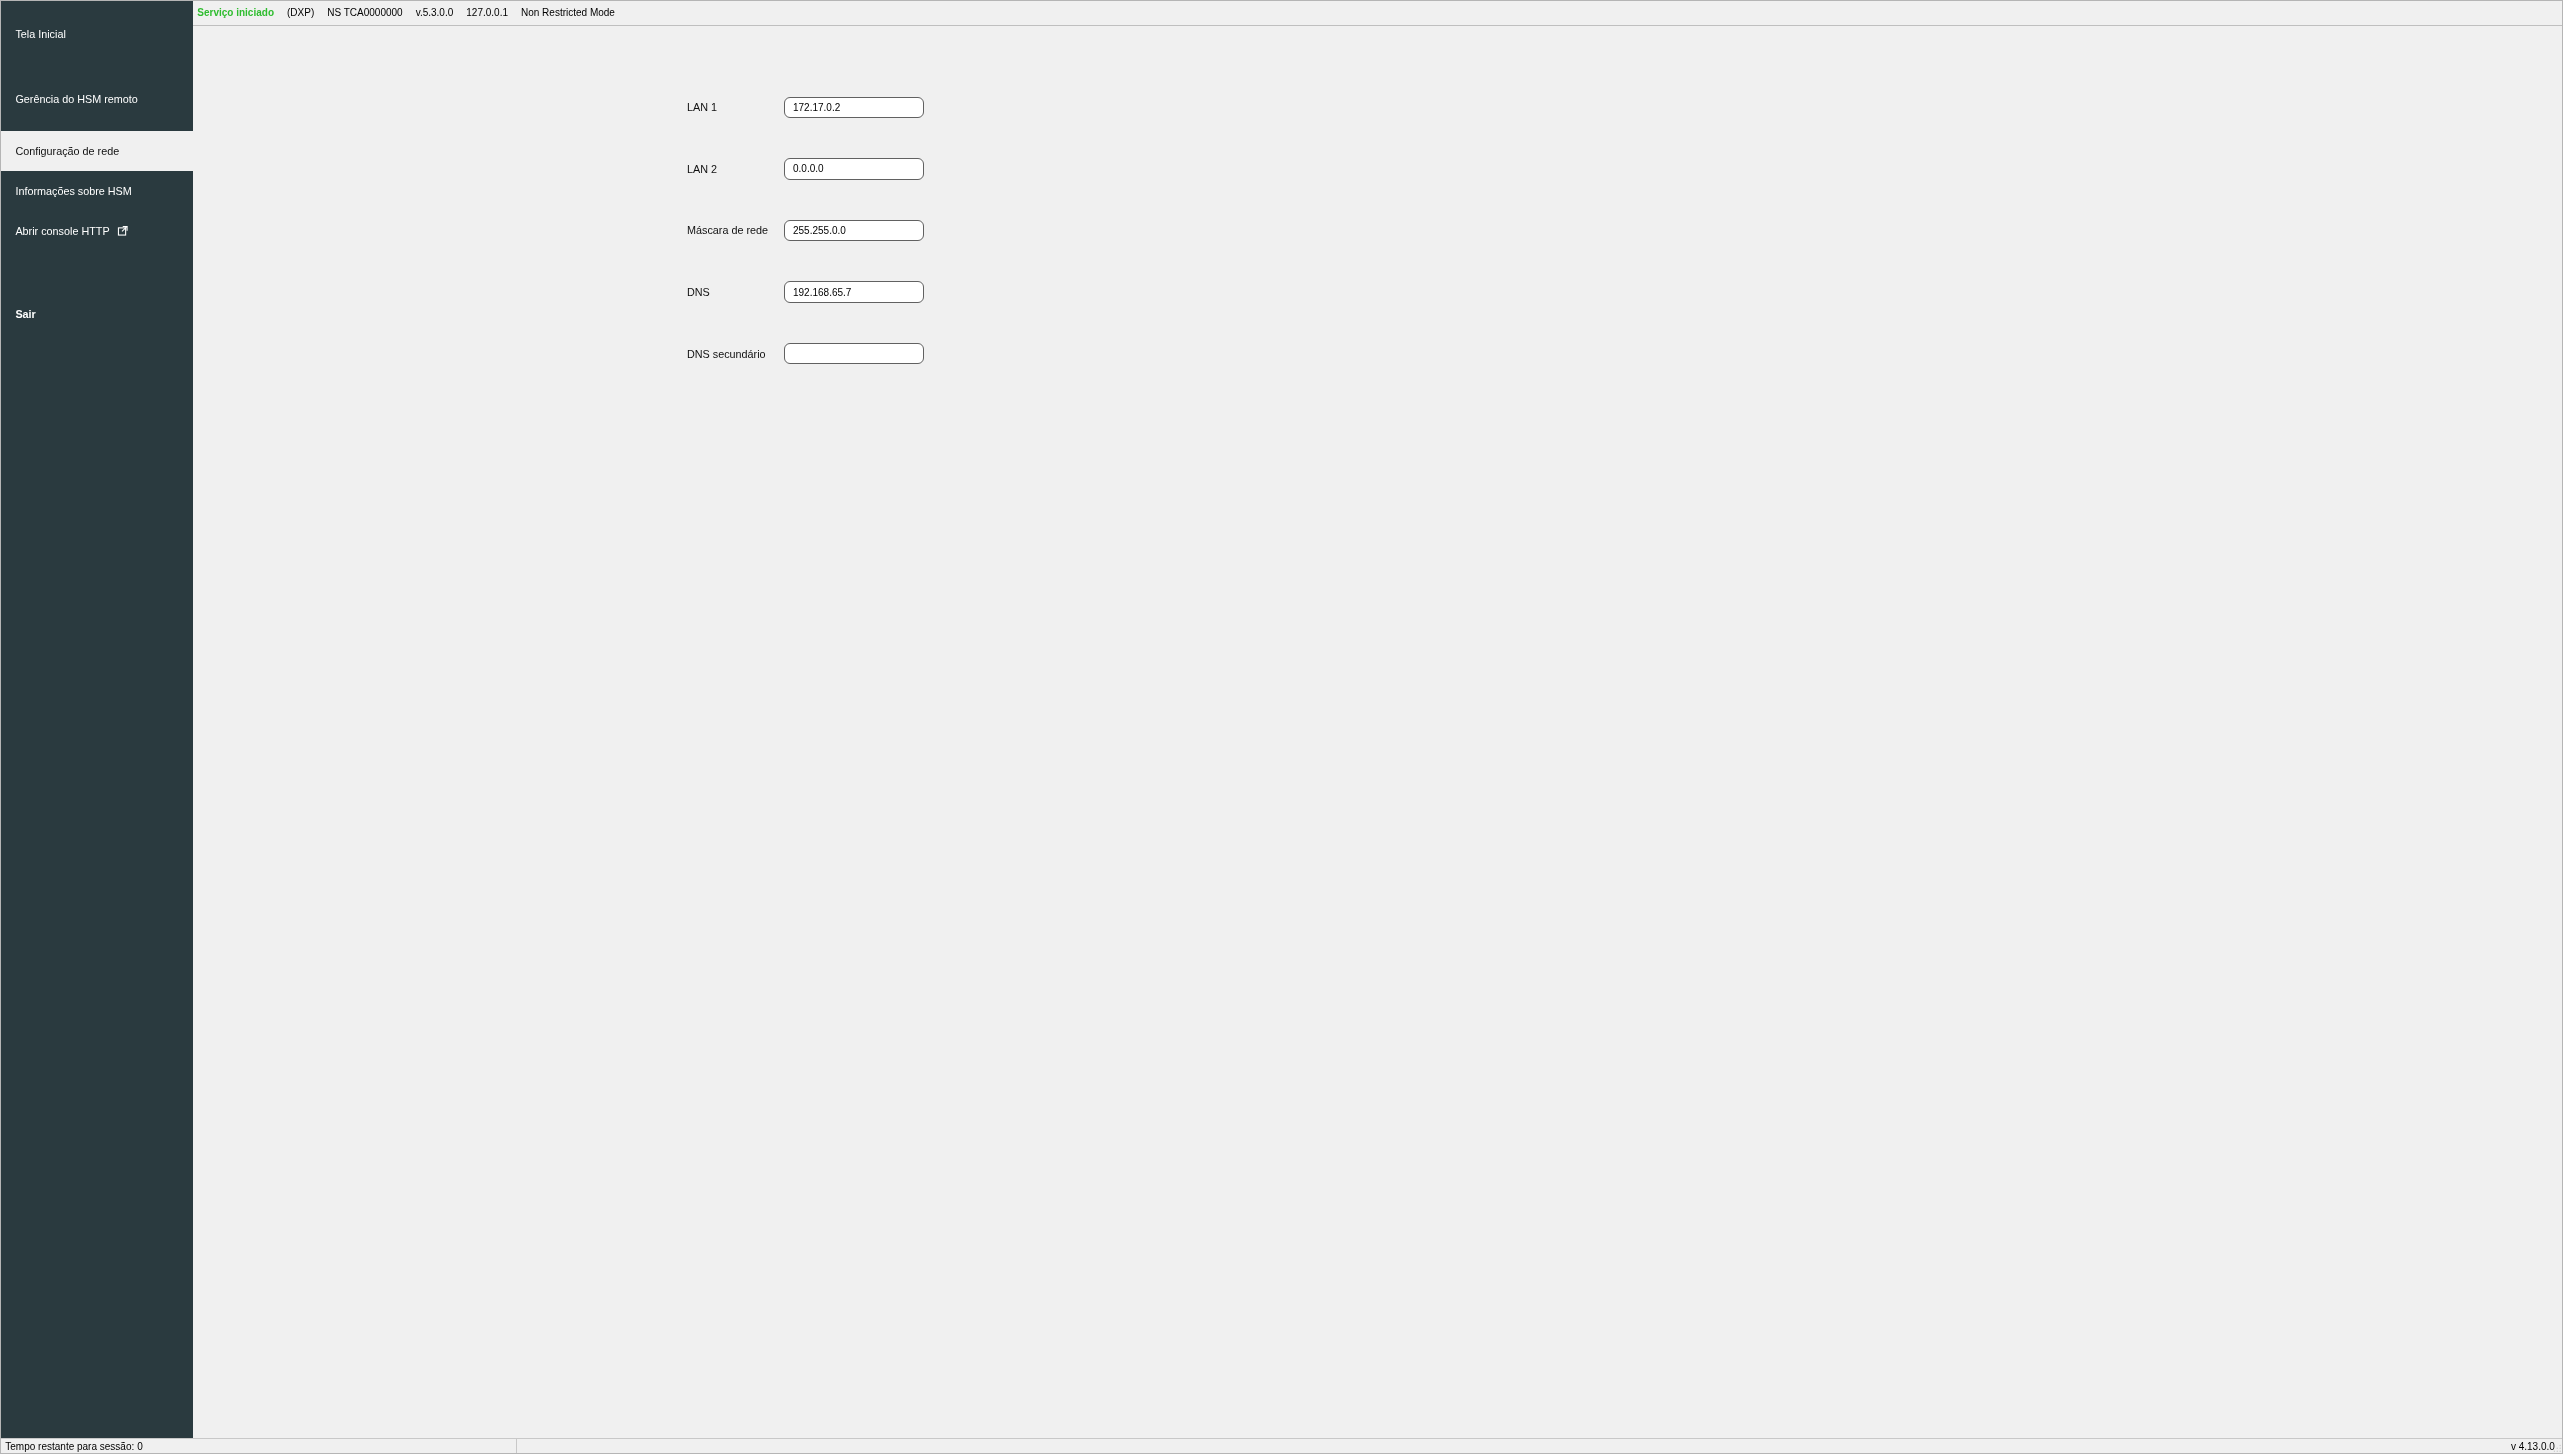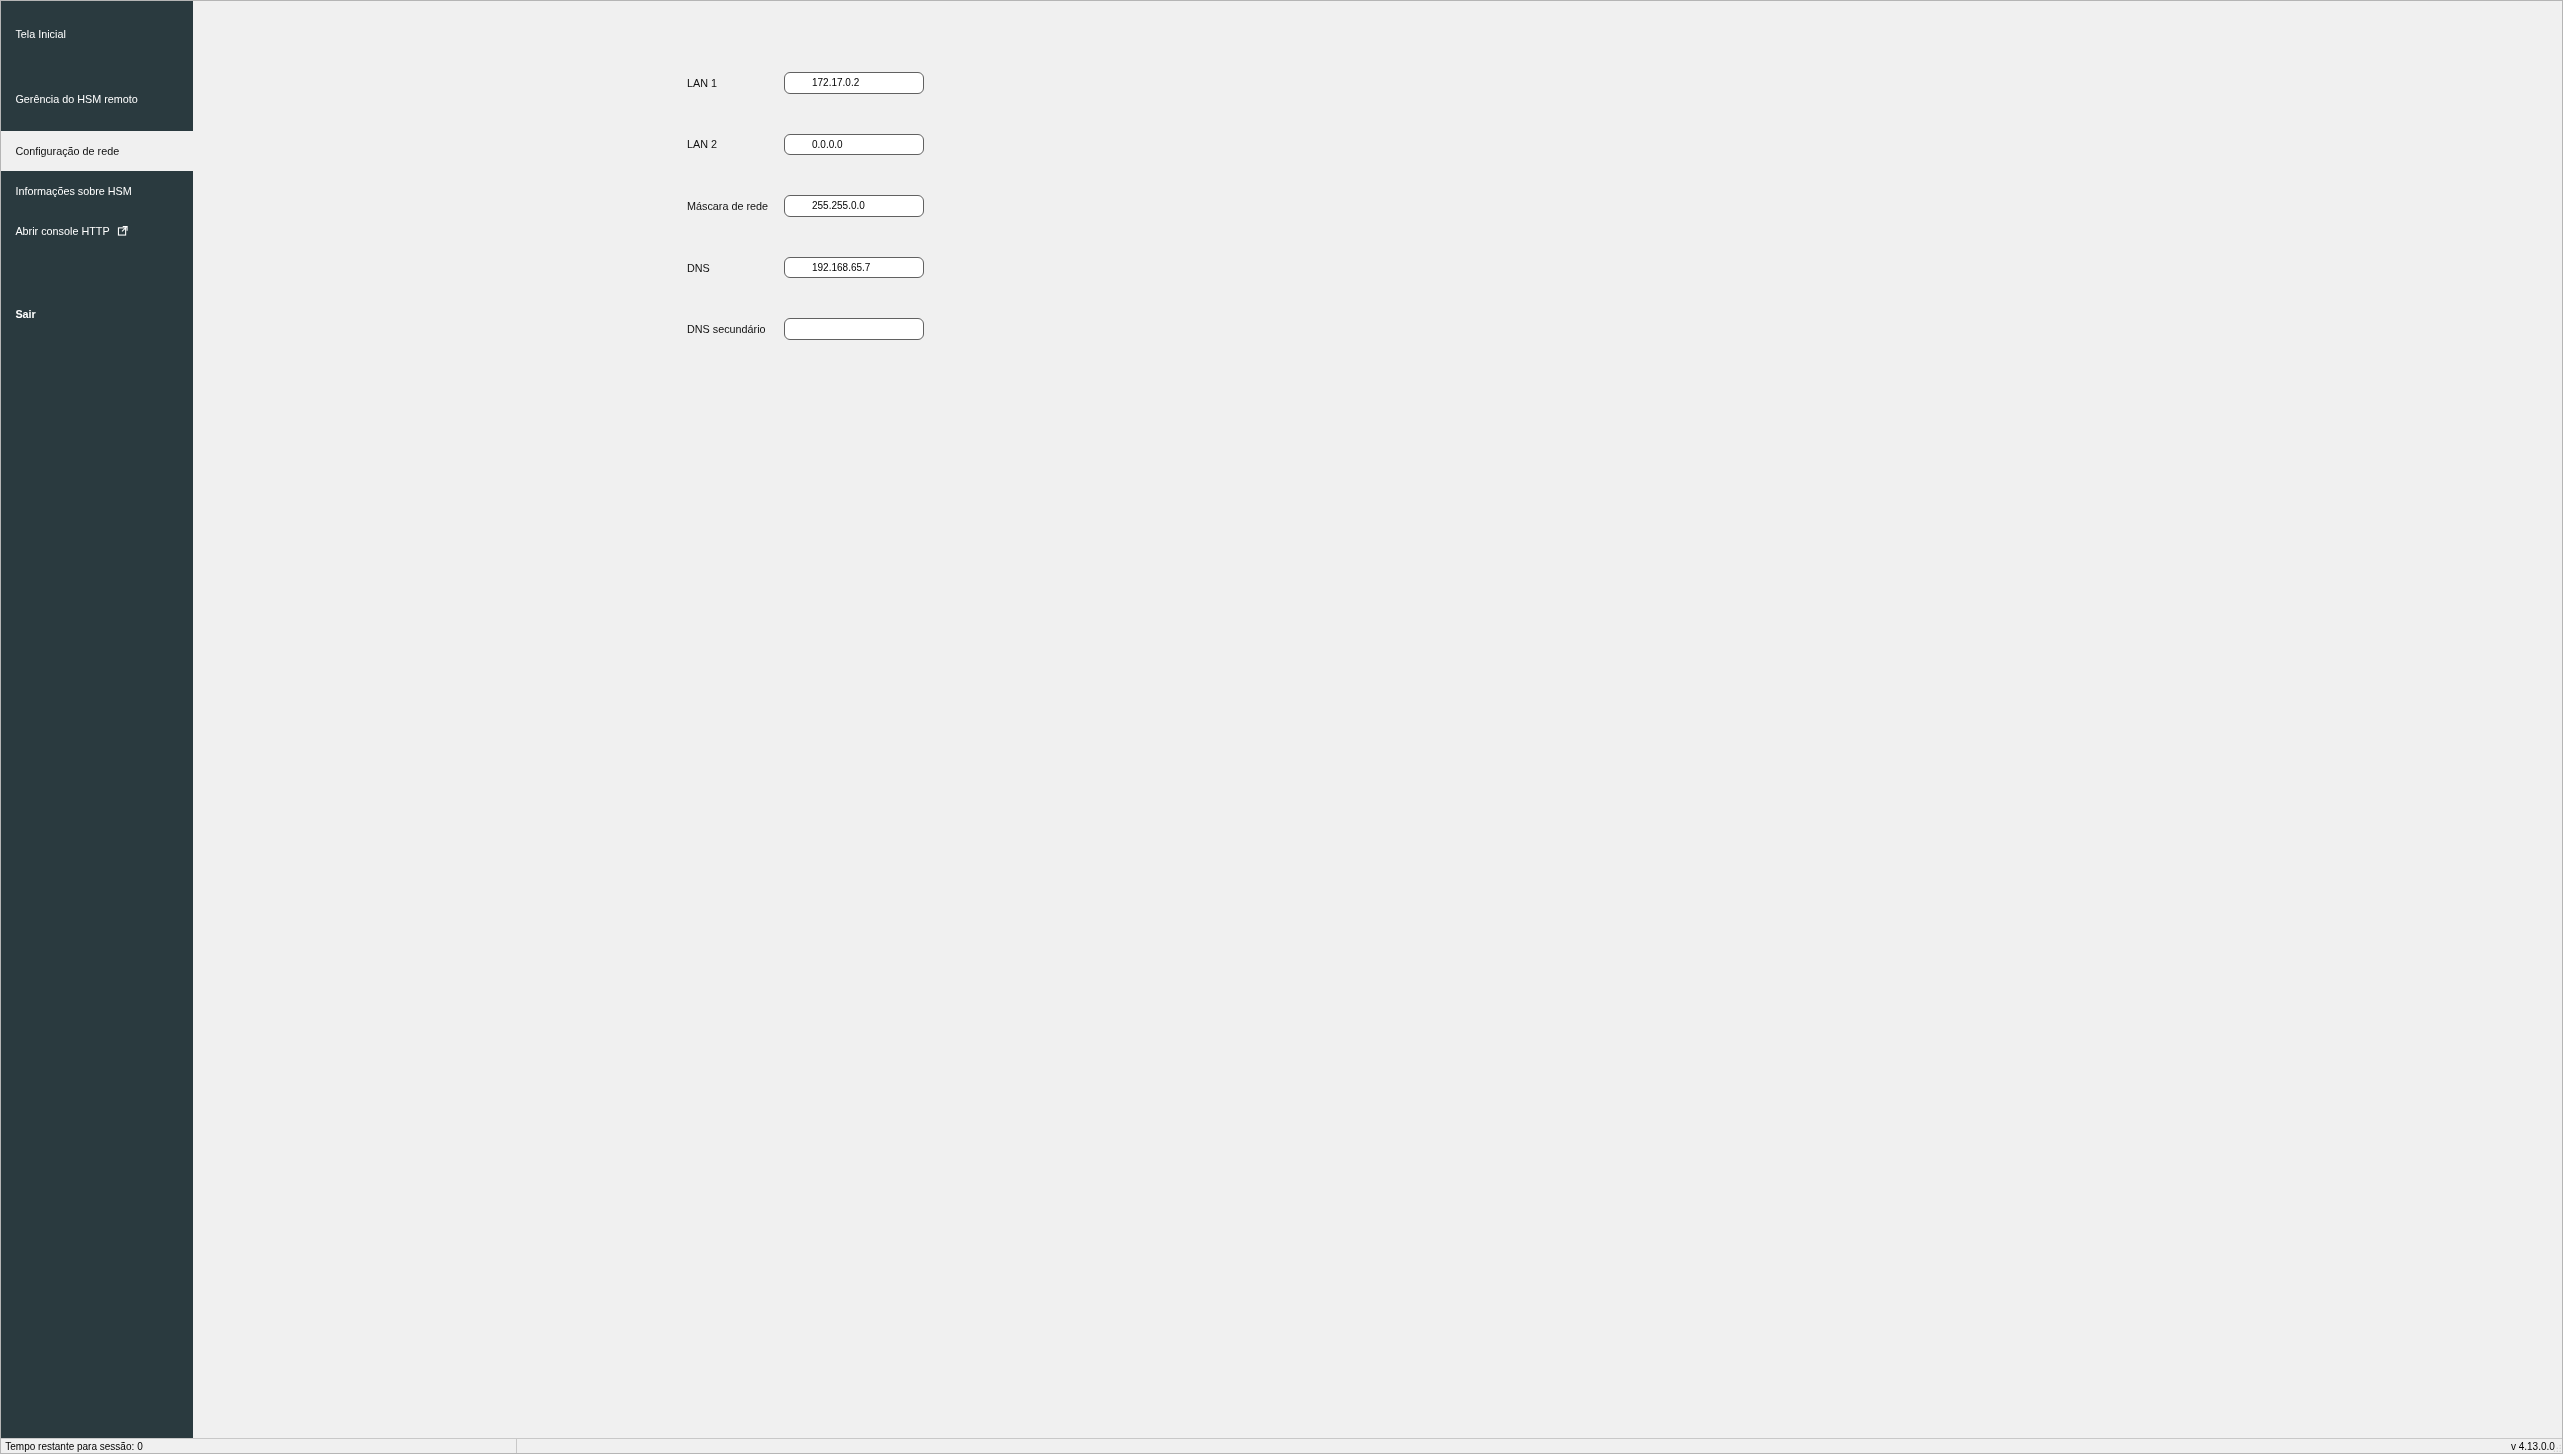--- a/index.html
+++ b/index.html
@@ -20,21 +20,21 @@
   .sidebar-item .ext-icon svg { width: 11.5px; height: 11.5px; stroke: #fff; fill: none; stroke-width: 1.5; }
   .sidebar-item.sair { height: 69px; align-items: flex-end; font-weight: bold; }
   .main { flex: 1; display: flex; flex-direction: column; background: #f0f0f0; min-width: 0; }
   .status-line { height: 24.5px; background: #f0f0f0; display: flex; align-items: center; gap: 13px; padding: 0 10px 0 4.3px; border-bottom: 0.7px solid #bfbfbf; font-size: 10px; }
   .status-line .service { color: #2fbd2f; font-weight: 600; }
   .content { flex: 1; overflow: auto; position: relative; }
   .form-rows { position: absolute; left: 0; right: 0; top: 71px; }
   .form-row { display: flex; align-items: center; margin-bottom: 40px; }
   .form-label { width: 591px; text-align: left; display: flex; justify-content: flex-end; font-size: 10.8px; color: #111; }
   .form-label-inner { width: 97px; }
-  .text-input { width: 140px; height: 21.6px; border: 0.7px solid #616161; border-radius: 6px; padding: 0 27px; font-size: 10px; background: #fff; outline: none; }
+  .text-input { width: 140px; height: 21.6px; border: 0.7px solid #616161; border-radius: 6px; padding: 0 8px; font-size: 10px; background: #fff; outline: none; }
   .footer { height: 15px; background: #f0f0f0; border-top: 0.7px solid #c8c8c8; display: flex; align-items: center; font-size: 10px; padding: 0 4.3px; }
   .footer .sep { width: 0.7px; height: 100%; background: #c8c8c8; margin: 0 0; }
   .footer .left { flex: 0 0 511px; display: flex; align-items: center; }
   .footer .left .lbl { }
   .footer .left .val { margin-left: 2.9px; }
   .footer .mid { flex: 1; }
   .footer .right { padding-right: 2.9px; }
   .resize-grip { position: absolute; right: 1.4px; bottom: 1.4px; width: 8.6px; height: 8.6px; opacity: .35; }
   .resize-grip svg { width: 8.6px; height: 8.6px; }
   .status-seg { white-space: nowrap; }
@@ -70,20 +70,28 @@
             </svg>
         </span>
       </div>
       <div class="sidebar-item sair">
         <span>Sair</span>
       </div>
     </div>
 
     <div class="main">
 
+      <div class="status-line">
+        <span class="service status-seg">Serviço iniciado</span>
+        <span class="status-seg">(DXP)</span>
+        <span class="status-seg">NS TCA0000000</span>
+        <span class="status-seg">v.5.3.0.0</span>
+        <span class="status-seg">127.0.0.1</span>
+        <span class="status-seg">Non Restricted Mode</span>
+      </div>
 
       <div class="content">
         <div class="form-rows">
 
           <div class="form-row">
             <div class="form-label">
                 <span class="form-label-inner">LAN 1</span>
               </div>
             <input class="text-input" type="text" value="172.17.0.2" style="">
           </div>

